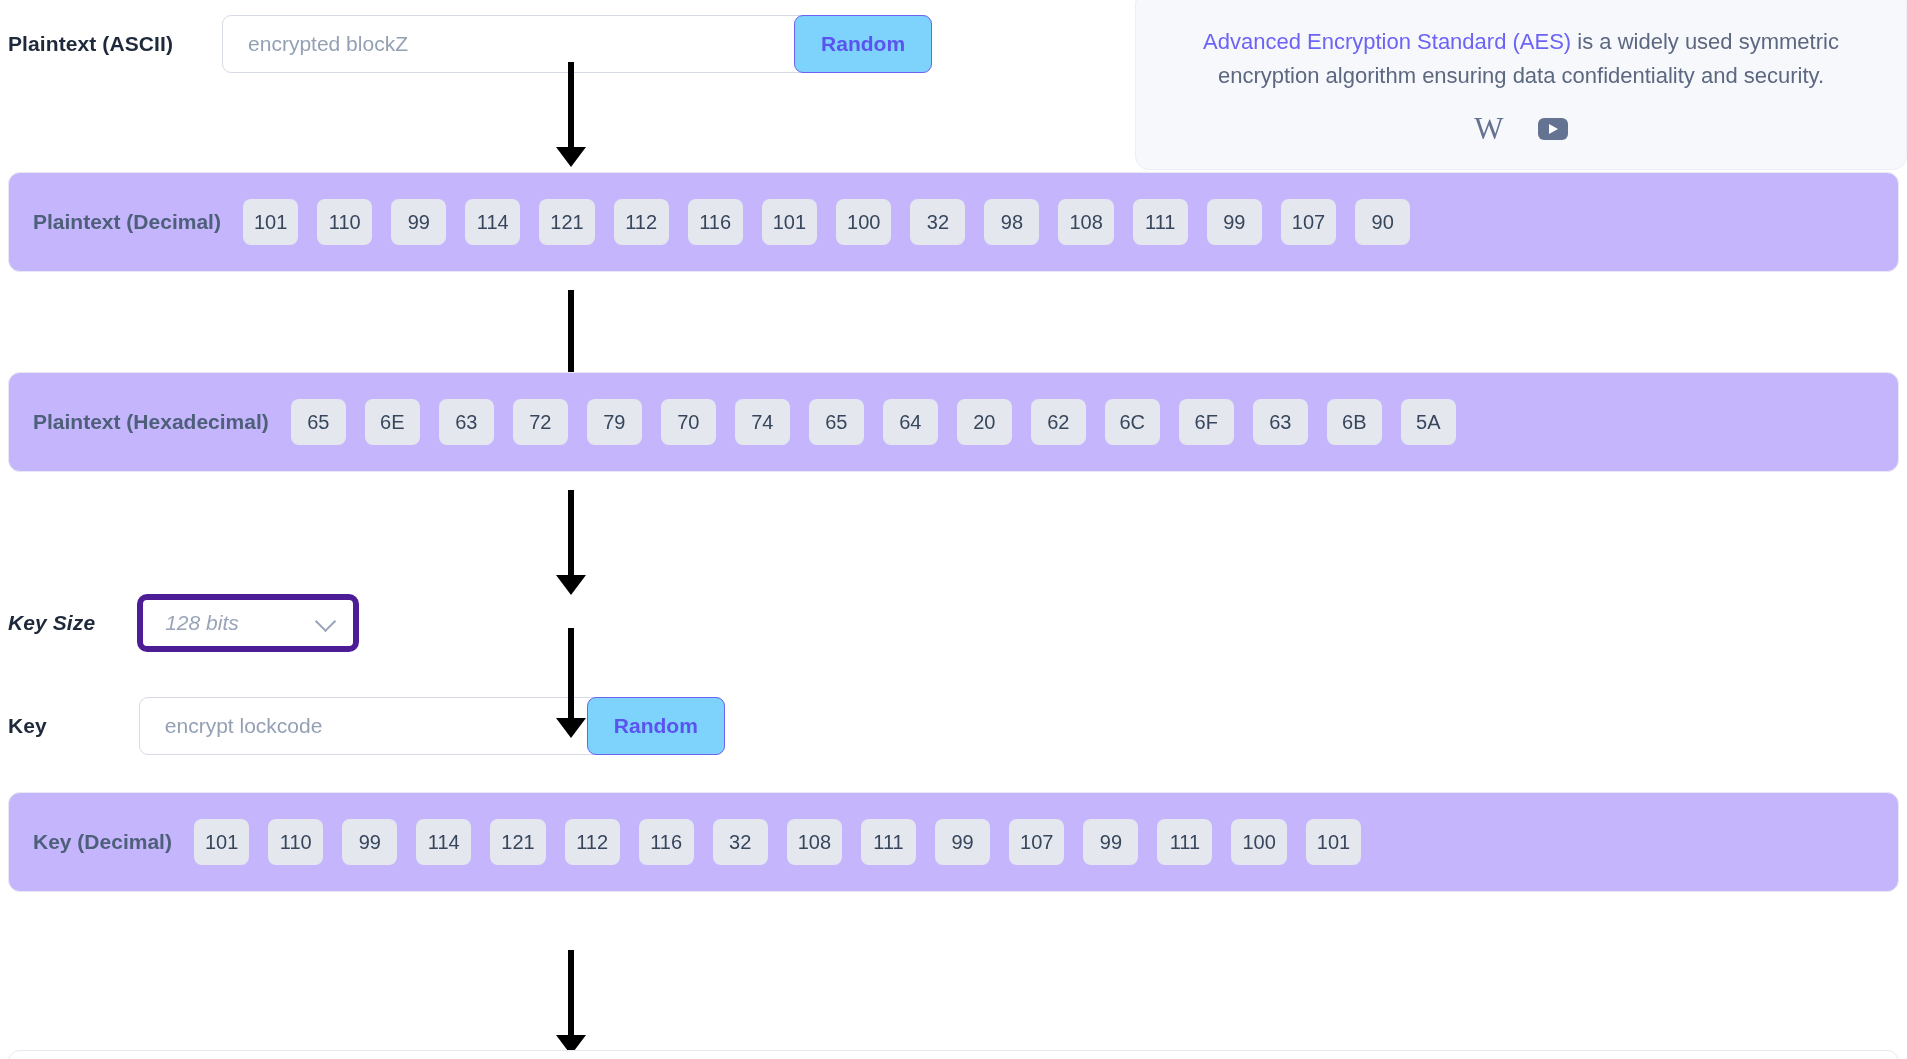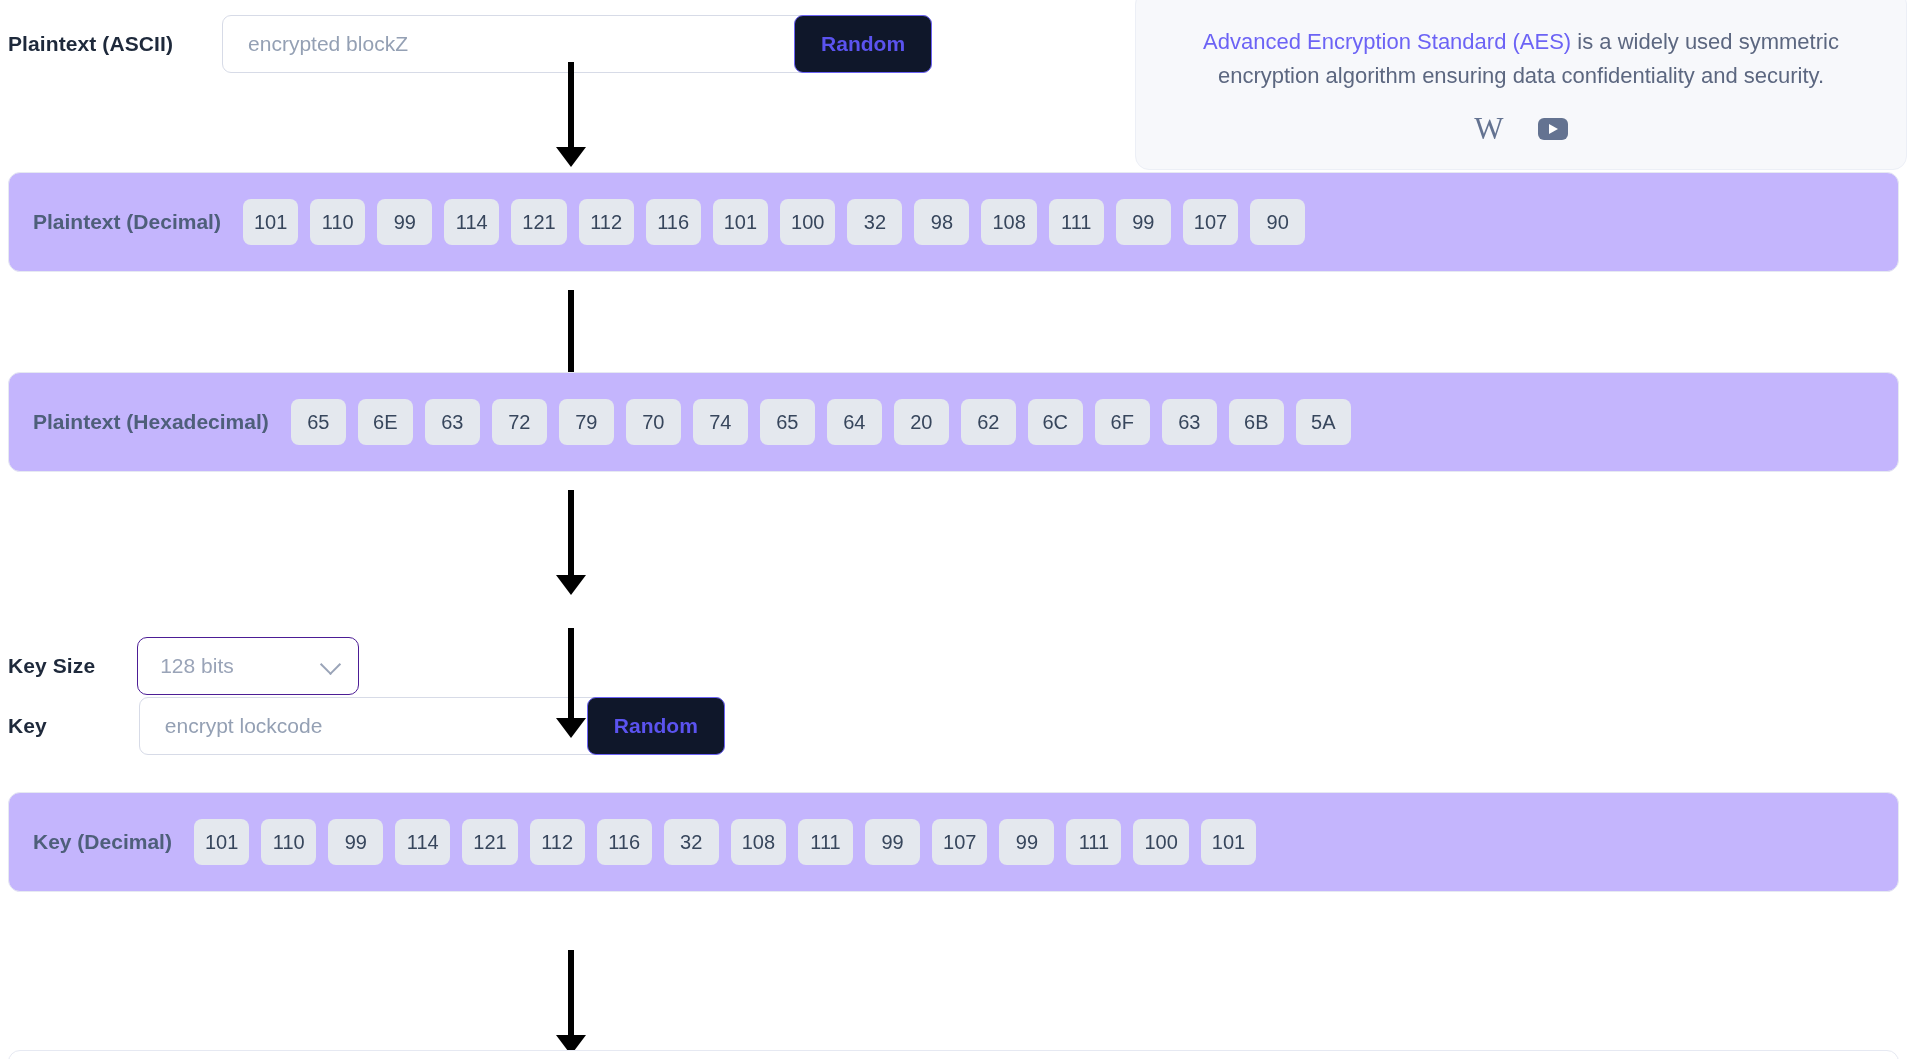--- a/index.html
+++ b/index.html
@@ -38,38 +38,38 @@
     background: transparent;
     font-family: "Liberation Sans", sans-serif;
     font-size: 21px;
     color: #94a0b4;
     padding: 0 20px 0 25px;
     height: 100%;
   }
   .random-btn {
     border: 1.6px solid #6c63f5;
     border-radius: 9px;
-    background: #0f172a;
+    background: #7dd3fc;
     color: #5b53ef;
     font-family: "Liberation Sans", sans-serif;
     font-size: 21px;
     font-weight: bold;
     padding: 0 26px;
     cursor: pointer;
     margin: -1px -1px -1px 0;
     height: calc(100% + 2px);
     white-space: nowrap;
   }
 
   
   .select-box {
     position: relative;
     width: 222px;
     height: 58px;
-    border: 1px solid #4c1d95;
+    border: 6px solid #4c1d95;
     border-radius: 10px;
     background: #fff;
     display: flex;
     align-items: center;
     padding: 0 22px;
     cursor: pointer;
   }
   .select-value { font-size: 21px; color: #9aa4b8; }
   .chev {
     position: absolute; right: 20px; top: 50%;
@@ -92,21 +92,21 @@
     align-items: center;
     padding: 0 24px;
   }
   .card-label {
     font-size: 21px;
     font-weight: bold;
     color: #4e5f7a;
     white-space: nowrap;
     margin-right: 22px;
   }
-  .chips { display: flex; align-items: center; gap: 12px; }
+  .chips { display: flex; align-items: center; gap: 19px; }
   .chip {
     min-width: 55px;
     height: 46px;
     padding: 0 11px;
     border-radius: 8px;
     background: #e4e8ee;
     color: #37465c;
     font-size: 20px;
     display: flex;
     align-items: center;
@@ -260,21 +260,21 @@
         <div class="chip">6B</div>
         <div class="chip">5A</div>
       </div>
   </div>
 
   <div class="arrow" style="left:551px; top:490px; height:105px;">
     <div class="shaft" style="height:85px;"></div>
     <div class="head" style="top:85px;"></div>
   </div>
 
-  <div class="field-row" style="left:8px; top:637px;">
+  <div class="field-row" style="left:8px; top:594px;font-style:italic;">
     <span class="side-label">Key Size</span>
     <div class="select-box" style="margin-left:42px;">
       <span class="select-value">128 bits</span>
       <span class="chev"></span>
     </div>
   </div>
 
   <div class="field-row" style="left:8px; top:697px;">
     <span class="side-label">Key</span>
     <div class="input-group" style="margin-left:92px;">

